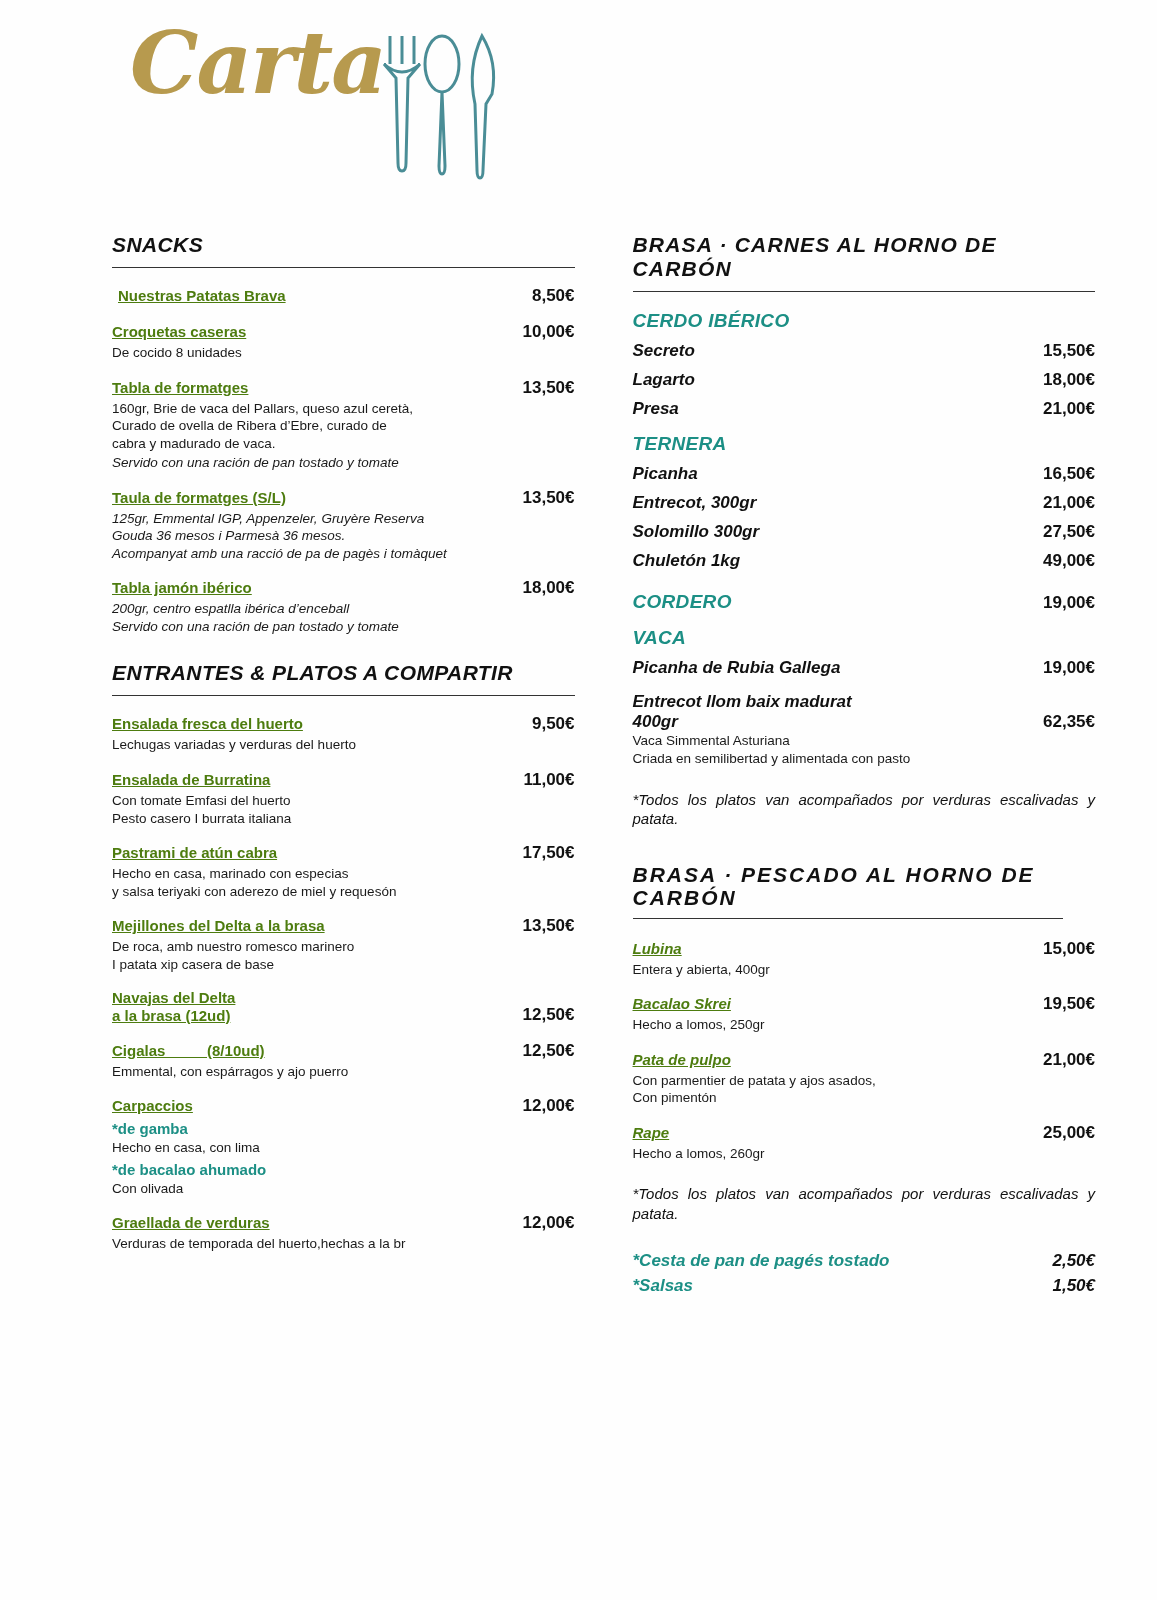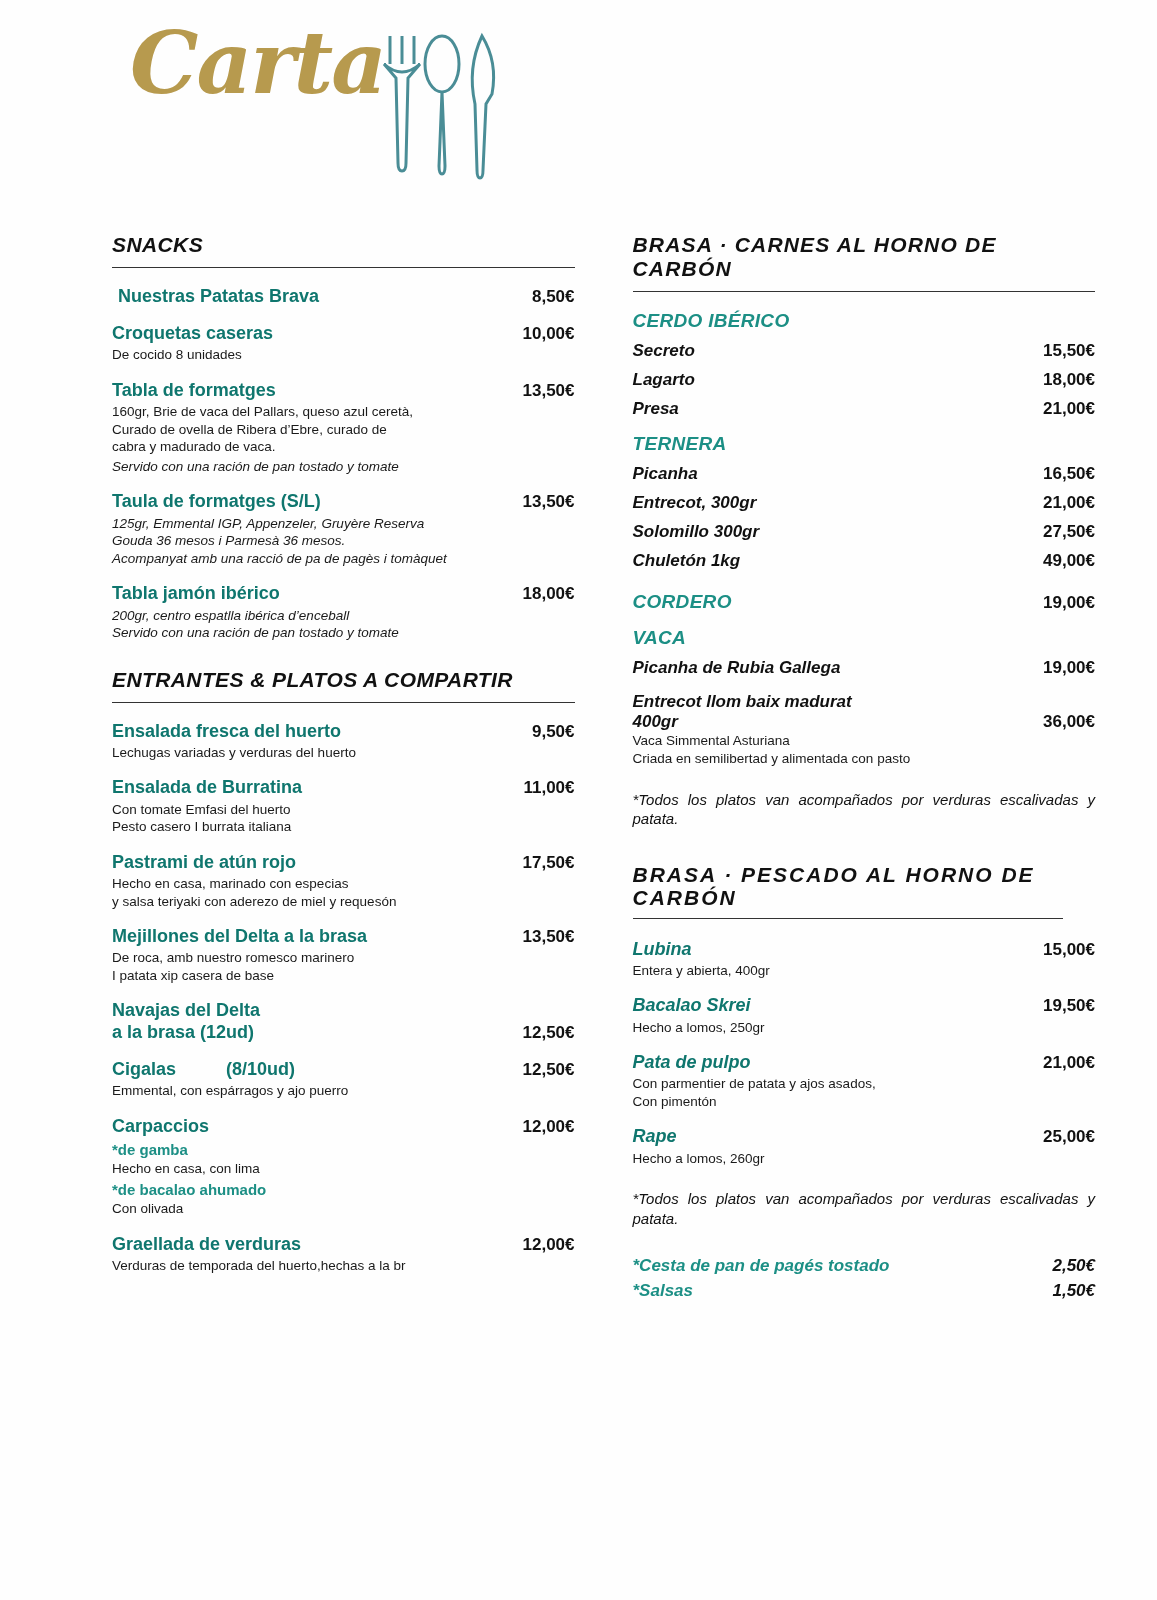--- a/index.html
+++ b/index.html
@@ -80,25 +80,26 @@
   
   .item {
     margin-bottom: 16px;
   }
   .item-head {
     display: flex;
     align-items: baseline;
     justify-content: space-between;
   }
   .item-name {
-    font-size: 18px;
-    font-weight: bold;
-    color: #0f766e;
+    font-size: 15px;
+    font-weight: bold;
+    color: #4d7c0f;
     line-height: 1.18;
     padding-right: 10px;
+    text-decoration: underline;
   }
   .item-name.italic { font-style: italic; }
   .item-price {
     font-size: 17px;
     font-weight: bold;
     color: #111;
     white-space: nowrap;
   }
   .item-desc {
     font-size: 13.5px;
@@ -290,21 +291,21 @@
           <div class="item-head">
             <span class="item-name">Ensalada de Burratina</span>
             <span class="item-price">11,00€</span>
           </div>
           <div class="item-desc" style="white-space:pre-line">Con tomate Emfasi del huerto
 Pesto casero I burrata italiana</div>
         </div>
 
         <div class="item">
           <div class="item-head">
-            <span class="item-name">Pastrami de atún rojo</span>
+            <span class="item-name">Pastrami de atún cabra</span>
             <span class="item-price">17,50€</span>
           </div>
           <div class="item-desc" style="white-space:pre-line">Hecho en casa, marinado con especias
 y salsa teriyaki con aderezo de miel y requesón</div>
         </div>
 
         <div class="item">
           <div class="item-head">
             <span class="item-name">Mejillones del Delta a la brasa</span>
             <span class="item-price">13,50€</span>
@@ -394,21 +395,21 @@
         </div>
 
         <div class="group-title">VACA</div>
         <div class="brasa-item">
           <span class="brasa-name">Picanha de Rubia Gallega</span>
           <span class="brasa-price">19,00€</span>
         </div>
         <div class="brasa-item" style="margin-top:14px">
           <span class="brasa-name" style="white-space:pre-line">Entrecot llom baix madurat
 400gr</span>
-          <span class="brasa-price" style="align-self:flex-end">36,00€</span>
+          <span class="brasa-price" style="align-self:flex-end">62,35€</span>
         </div>
         <div class="brasa-desc" style="white-space:pre-line">Vaca Simmental Asturiana
 Criada en semilibertad y alimentada con pasto</div>
 
         <div class="note">*Todos los platos van acompañados por verduras escalivadas y patata.</div>
       </div>
 
       <div class="section-block" style="margin-top:34px">
         <div class="fish-title">BRASA · PESCADO AL HORNO DE CARBÓN</div>
         <hr class="rule-short">

